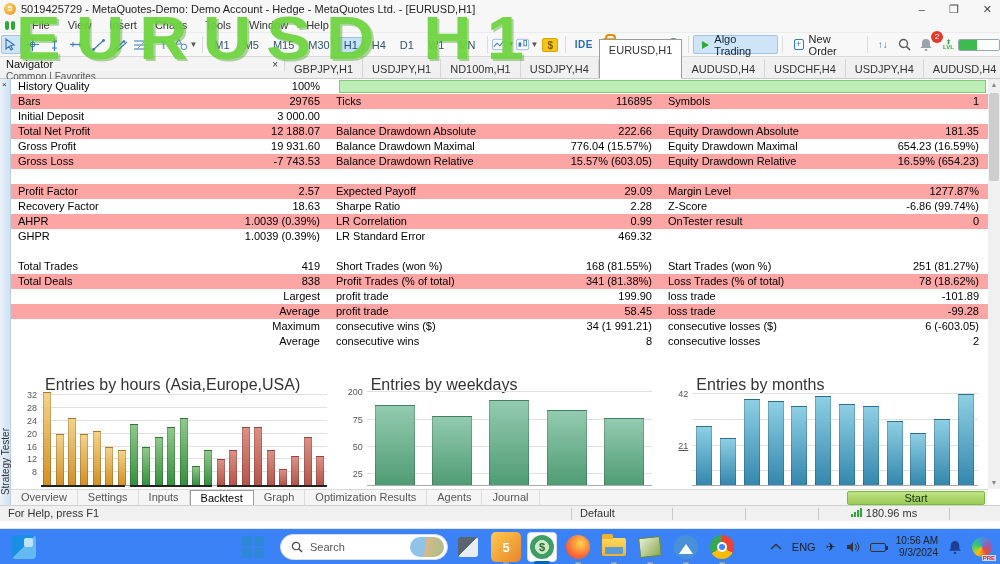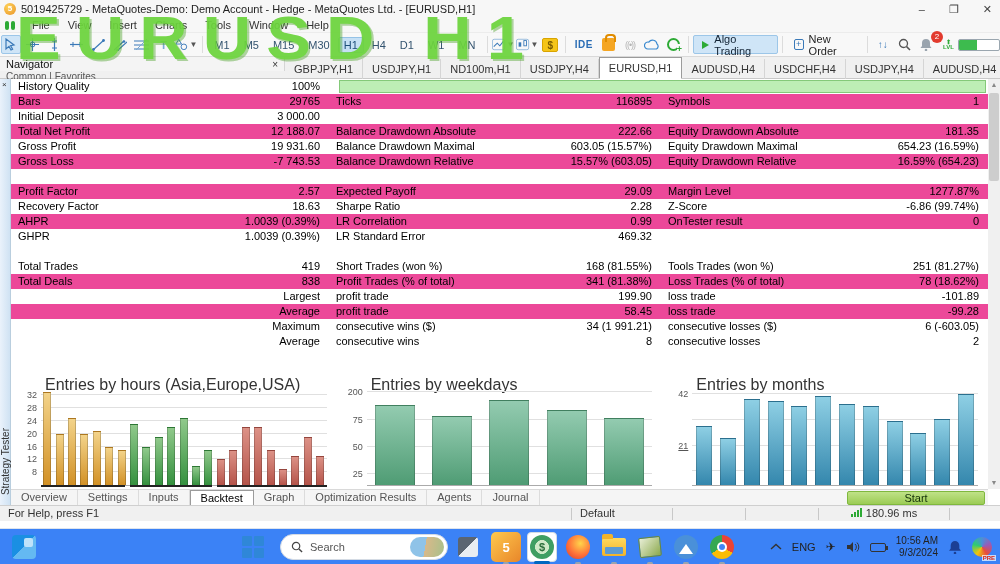--- a/index.html
+++ b/index.html
@@ -47,31 +47,31 @@
   .lvl-fill { height:100%; width:45%; background:#3dbb4e; }
 
   
   .tabbar { position:absolute; left:0; top:57px; width:1000px; height:22px; background:#f0f0f0; border-bottom:1px solid #c9c9c9;padding-left:24px; }
   .nav-head { position:absolute; left:0; top:0; width:285px; height:14px; background:#f4f4f4; display:flex; align-items:center; justify-content:space-between; padding:0 6px 0 6px; border-right:1px solid #d5d5d5; }
   .nav-title { font-size:11px; color:#111; }
   .nav-x { color:#333; font-size:10px; }
   .nav-subtabs { position:absolute; left:6px; top:14px; width:270px; height:8px; overflow:hidden; color:#555; font-size:10px; }
   .ctabs { position:absolute; left:285px; top:0; height:22px; display:flex; align-items:flex-end; }
   .ctab { height:20px; line-height:20px; padding:0 9px; color:#333; border-right:1px solid #d5d5d5; white-space:nowrap; }
-  .ctab.active { background:#fff; border:1px solid #9b9b9b; border-bottom:1px solid #fff; height:22px; line-height:21px; }
+  .ctab.active { background:#fff; border:1px solid #9b9b9b; border-bottom:1px solid #fff; height:40px; line-height:21px; }
 
   
   .tester-strip { position:absolute; left:0; top:79px; width:11px; height:426px; background:linear-gradient(to right,#eaf2fb,#cfe2f3); border-right:1px solid #b9cede; }
   .strip-x { position:absolute; top:1px; left:2px; font-size:8px; color:#333; }
   .strip-label { position:absolute; bottom:10px; left:0px; writing-mode:vertical-rl; transform:rotate(180deg); font-size:10px; color:#333; }
 
   
   .stats { position:absolute; left:11px; top:79px; width:977px; background:#fff; }
   .trow { display:flex; height:15px; line-height:15px; }
-  .trow.alt { background:#ec4899;justify-content:center; }
+  .trow.alt { background:#fca5a5;justify-content:center; }
   .trow.blank { background:#fff; }
   .tg { display:flex; justify-content:space-between; overflow:hidden; white-space:nowrap; }
   .tg1 { width:318px; } .tg2 { width:332px; } .tg3 { flex:1; }
   .tg .l { padding-left:7px; color:#000; }
   .tg .v { padding-right:9px; color:#000; }
   .qbar { flex:1; margin:1px 2px 1px 10px; background:#bdeeb5; border:1px solid #84c979; }
 
   
   .vscroll { position:absolute; right:0; top:79px; width:12px; height:410px; background:#f0f0f0; }
   .vs-arrow { position:absolute; left:0; width:12px; height:12px; color:#888; font-size:7px; text-align:center; line-height:12px; }
@@ -360,21 +360,21 @@
           <span class="v">181.35</span>
         </div>
       </div>
       <div class="trow">
         <div class="tg tg1">
           <span class="l">Gross Profit</span>
           <span class="v">19 931.60</span>
         </div>
         <div class="tg tg2">
           <span class="l">Balance Drawdown Maximal</span>
-          <span class="v">603.05 (15.57%)</span>
+          <span class="v">776.04 (15.57%)</span>
         </div>
         <div class="tg tg3">
           <span class="l">Equity Drawdown Maximal</span>
           <span class="v">654.23 (16.59%)</span>
         </div>
       </div>
       <div class="trow alt">
         <div class="tg tg1">
           <span class="l">Gross Loss</span>
           <span class="v">-7 743.53</span>
@@ -449,21 +449,21 @@
       <div class="trow">
         <div class="tg tg1">
           <span class="l">Total Trades</span>
           <span class="v">419</span>
         </div>
         <div class="tg tg2">
           <span class="l">Short Trades (won %)</span>
           <span class="v">168 (81.55%)</span>
         </div>
         <div class="tg tg3">
-          <span class="l">Tools Trades (won %)</span>
+          <span class="l">Start Trades (won %)</span>
           <span class="v">251 (81.27%)</span>
         </div>
       </div>
       <div class="trow alt">
         <div class="tg tg1">
           <span class="l">Total Deals</span>
           <span class="v">838</span>
         </div>
         <div class="tg tg2">
           <span class="l">Profit Trades (% of total)</span>

